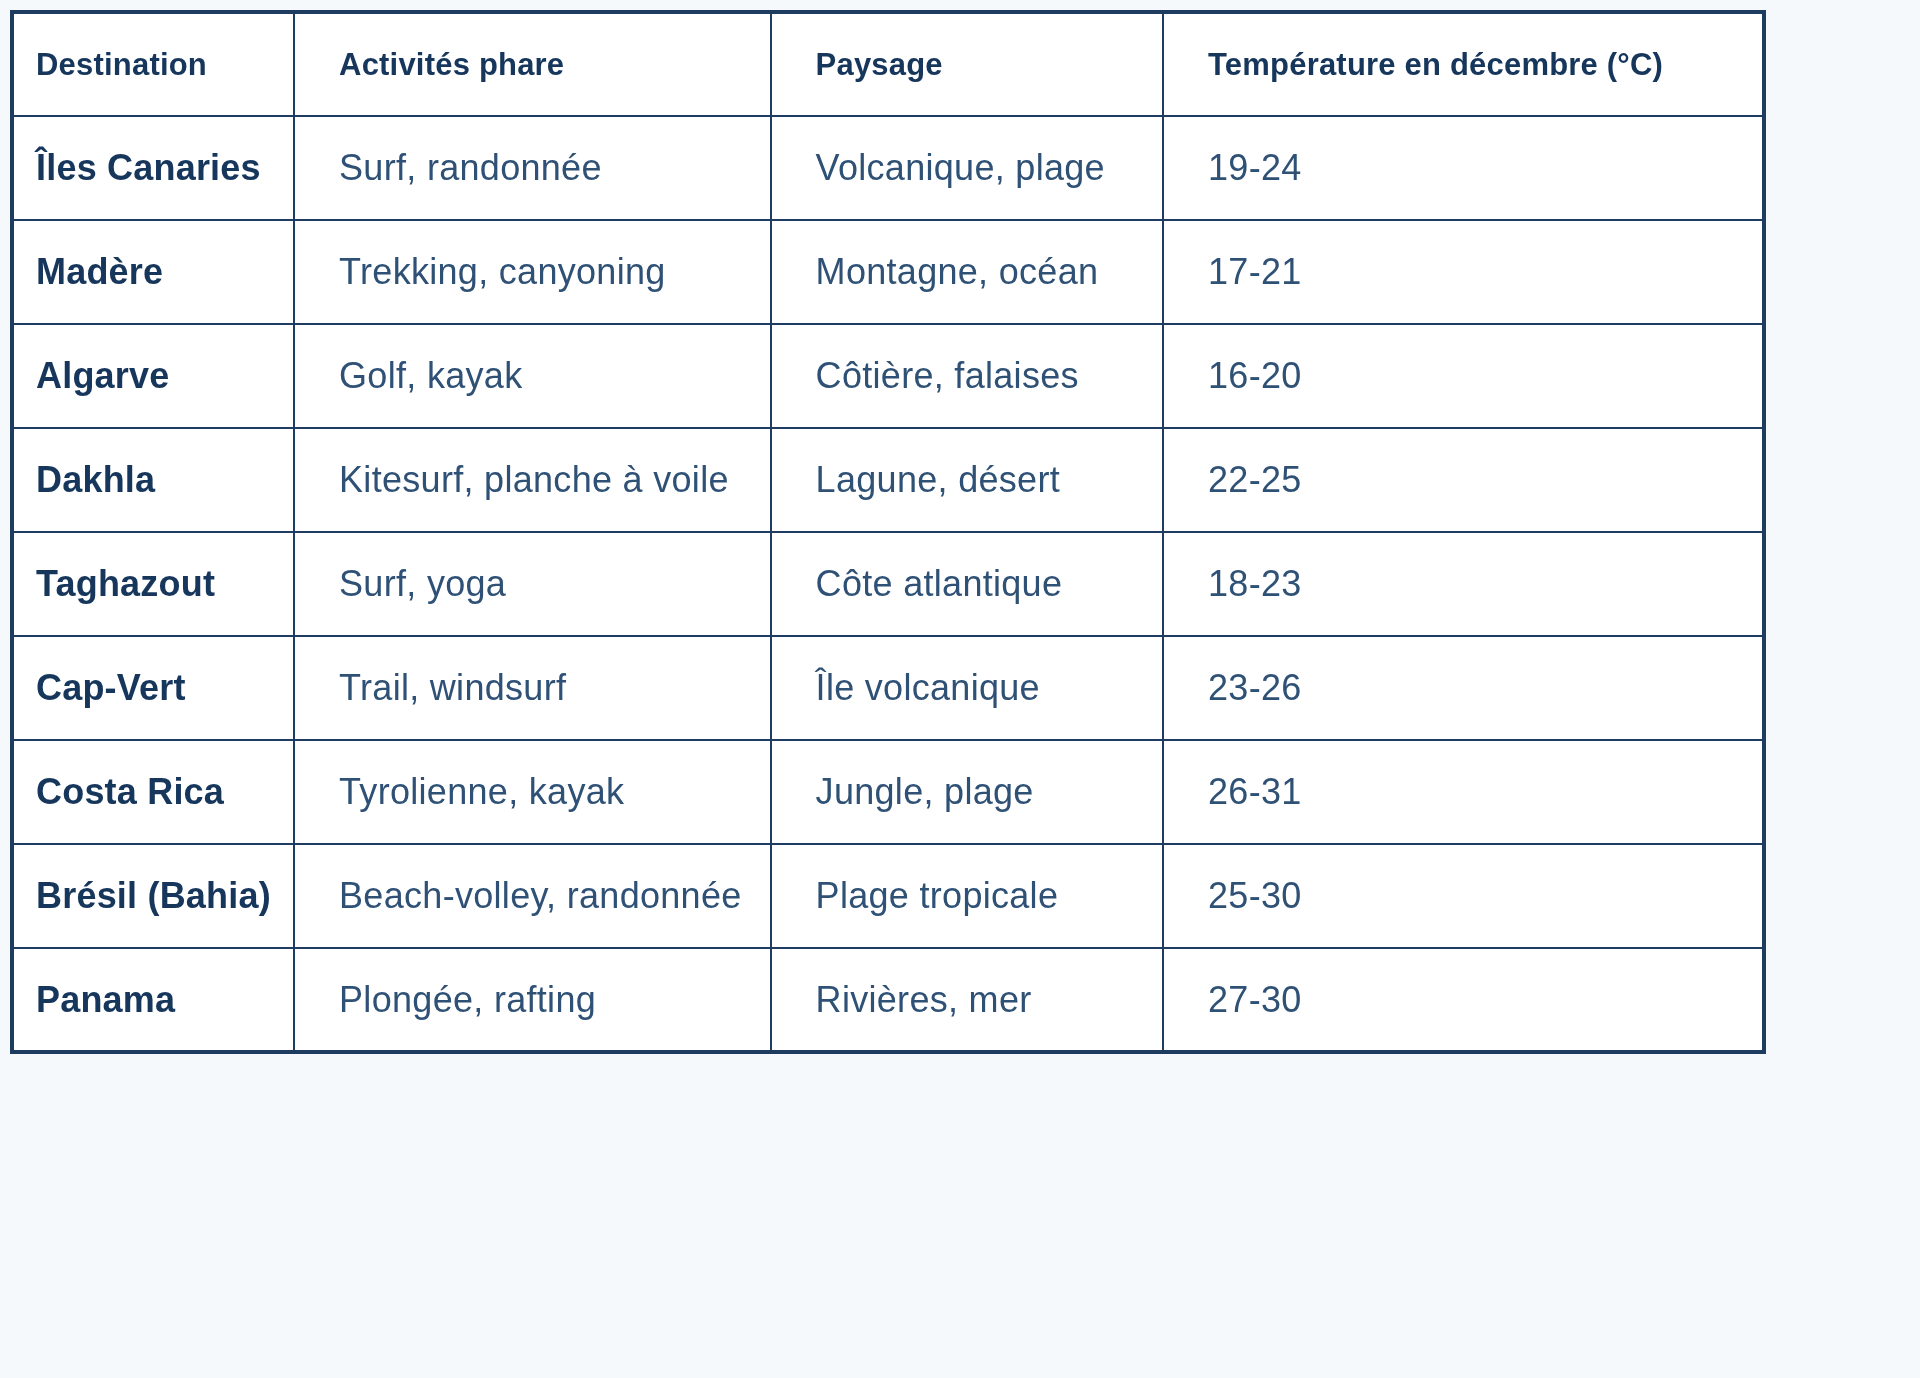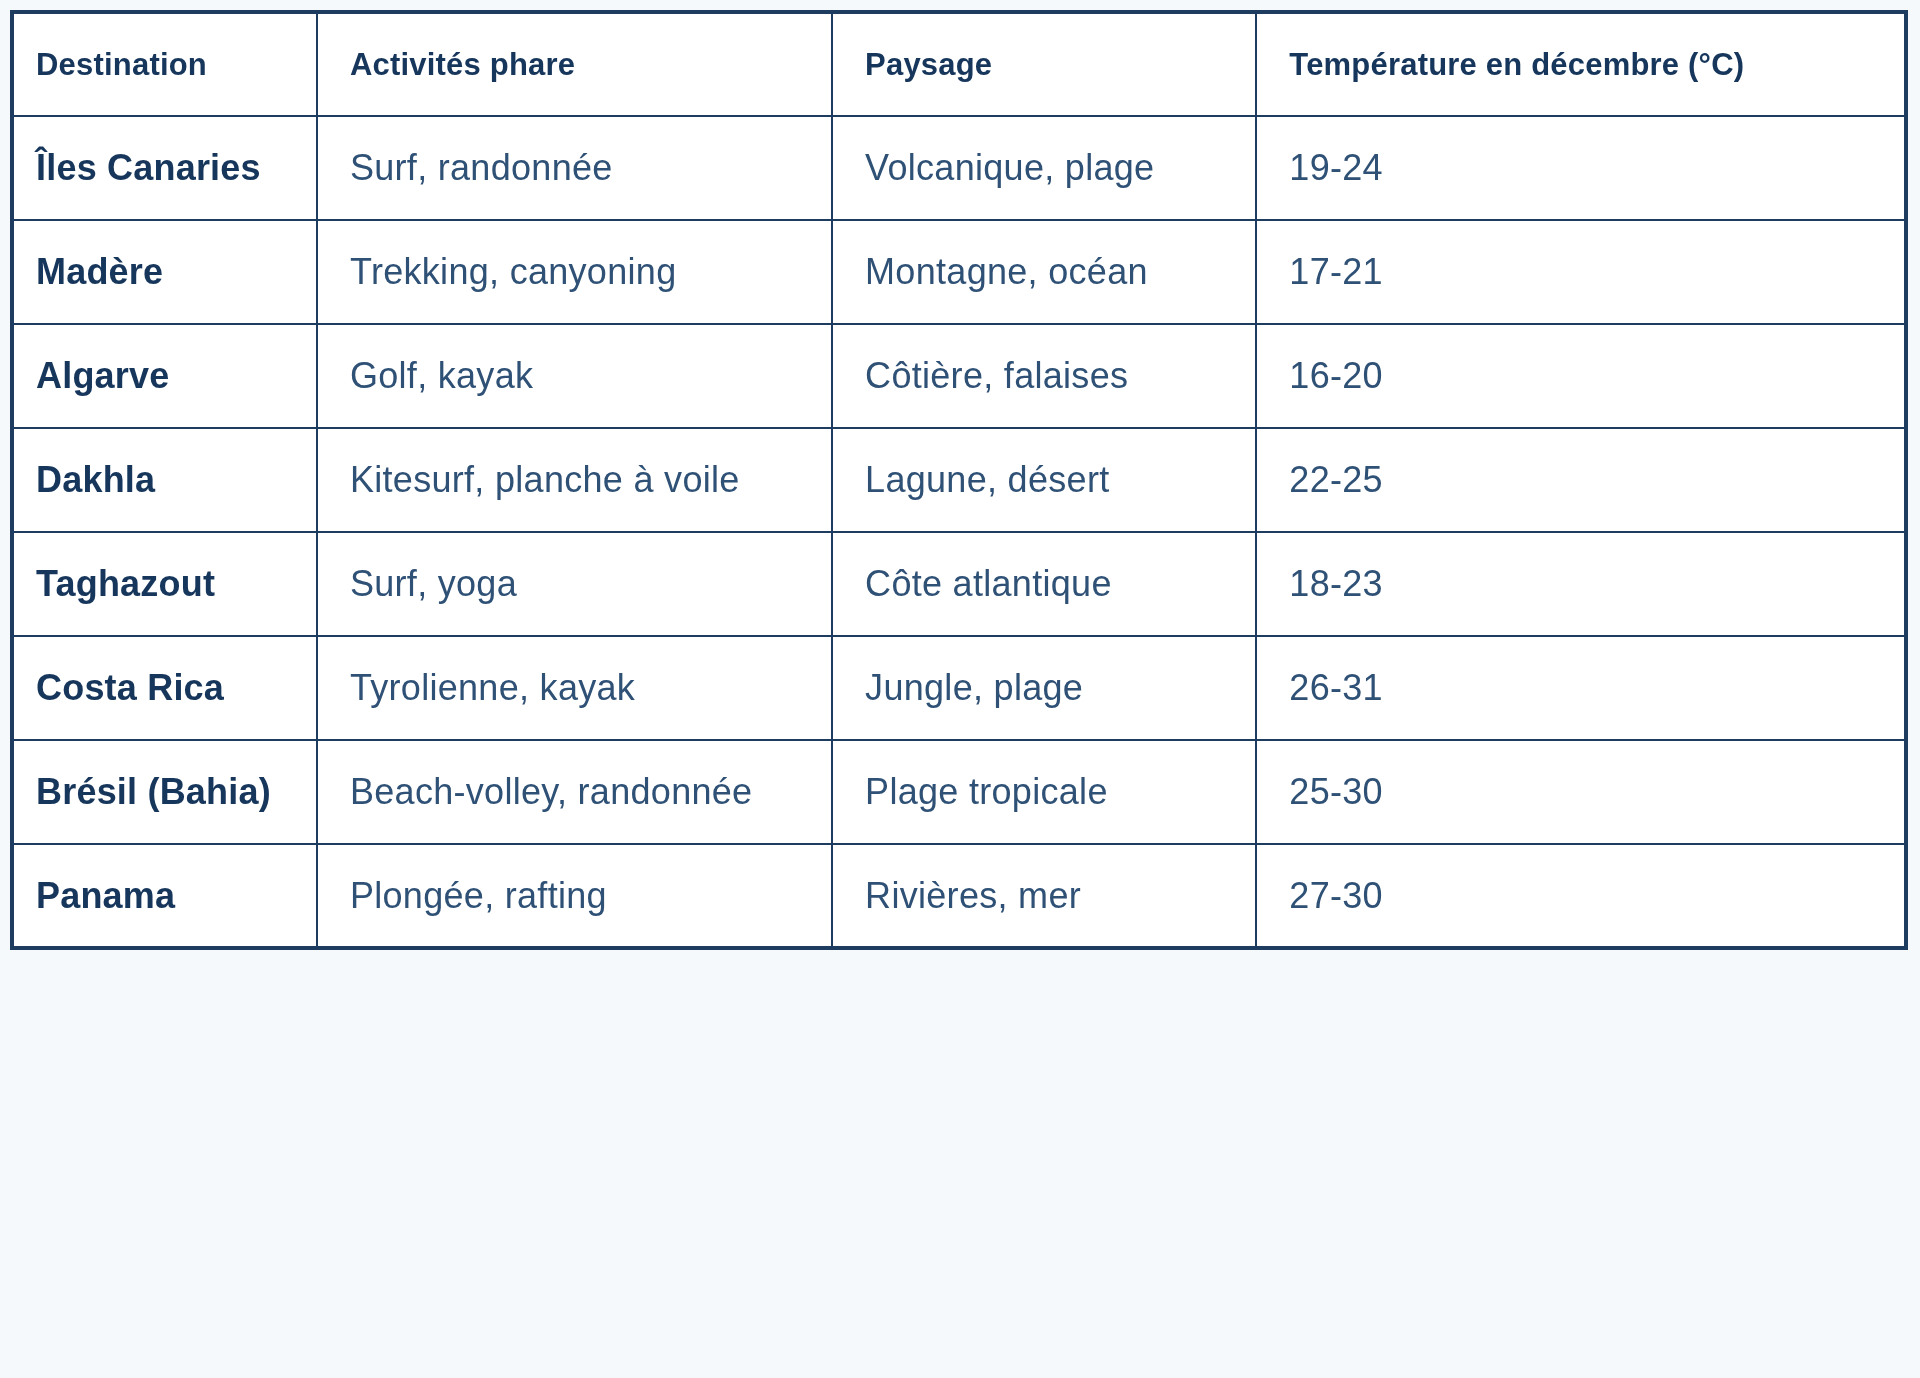--- a/index.html
+++ b/index.html
@@ -13,40 +13,40 @@
   html,body{margin:0;padding:0;}
   body{
     width:1920px;
     height:1378px;
     background:var(--bg-page);
     font-family:"Liberation Sans","DejaVu Sans",sans-serif;
     overflow:hidden;
   }
   .table-wrap{padding:10px 10px 8px 10px;}
   table{
-    width:1898px;
+    width:1756px;
     border-collapse:collapse;
     background:var(--bg-cell);
     table-layout:fixed;
     border:4px solid var(--line);
   }
   col.c1{width:16.1%;}
   col.c2{width:27.2%;}
   col.c3{width:22.4%;}
   col.c4{width:34.3%;}
   th,td{
     border:2px solid var(--line);
     text-align:left;
     vertical-align:middle;
     padding:0 18px 0 22px;
     height:104px;
     overflow:hidden;
     white-space:nowrap;
   }
-  th:not(:first-child), td:not(:first-child){padding-left:32px;}
+  th:not(:first-child), td:not(:first-child){padding-left:44px;}
   th{
     font-size:31px;
     font-weight:bold;
     color:var(--ink-dark);
     letter-spacing:0.2px;
   }
   td{
     font-size:36px;
     color:var(--ink-body);
     letter-spacing:0.3px;
@@ -105,20 +105,26 @@
     <td>22-25</td>
   </tr>
 
   <tr>
     <td class="dest">Taghazout</td>
     <td>Surf, yoga</td>
     <td>Côte atlantique</td>
     <td>18-23</td>
   </tr>
 
+  <tr>
+    <td class="dest">Cap-Vert</td>
+    <td>Trail, windsurf</td>
+    <td>Île volcanique</td>
+    <td>23-26</td>
+  </tr>
 
 
 
   <tr>
     <td class="dest">Costa Rica</td>
     <td>Tyrolienne, kayak</td>
     <td>Jungle, plage</td>
     <td>26-31</td>
   </tr>
 

